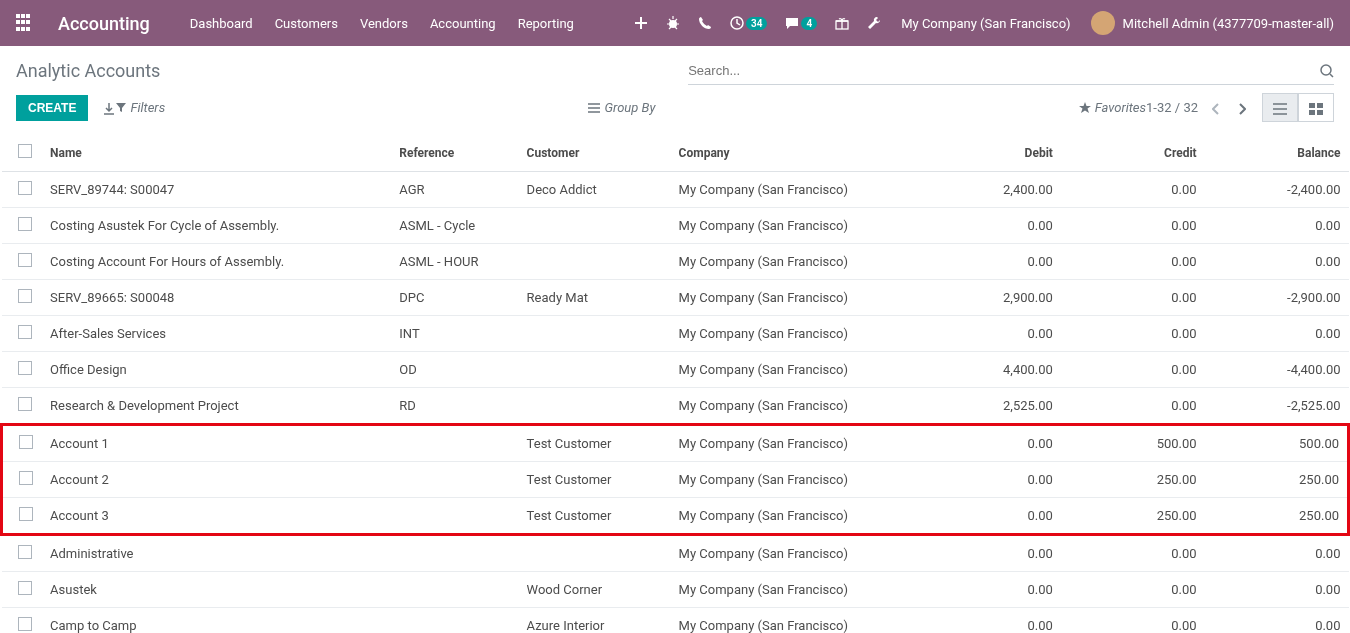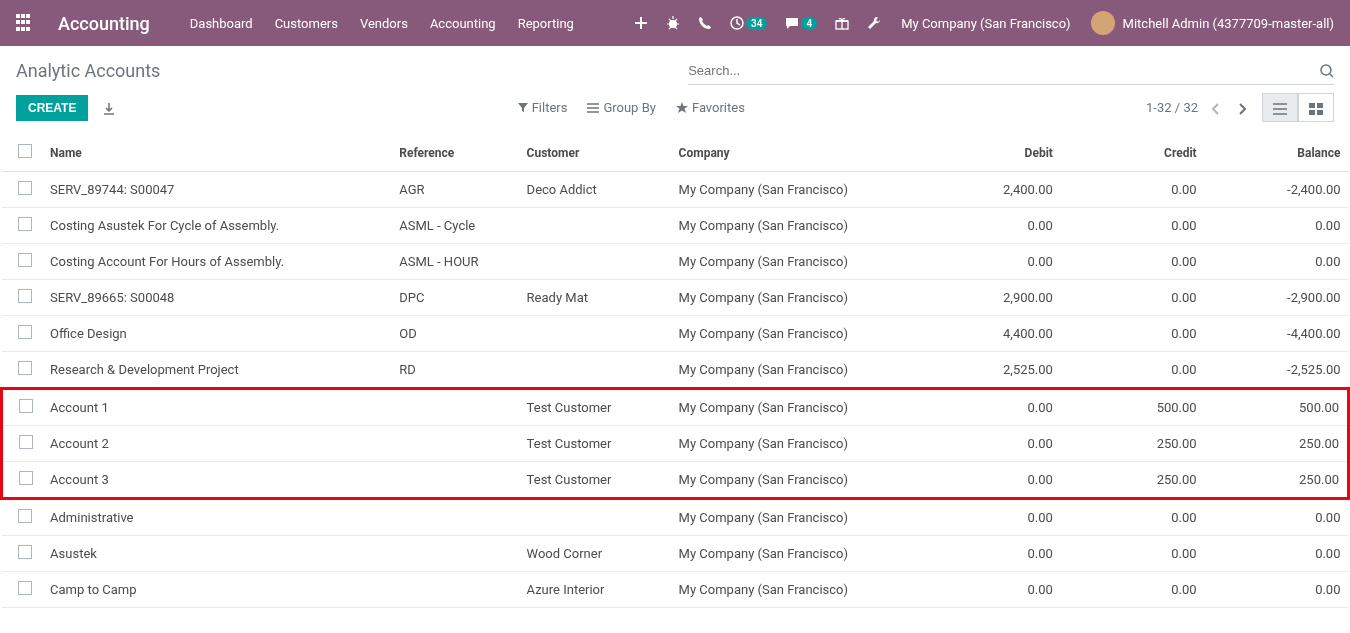--- a/index.html
+++ b/index.html
@@ -22,21 +22,21 @@
 .cp-top { display: flex; justify-content: space-between; align-items: center; }
 .breadcrumb { font-size: 18px; color: #6c757d; }
 .search-box { flex: 0 0 49%; border-bottom: 1px solid #ced4da; padding: 6px 0; display: flex; align-items: center; }
 .search-box input { border: none; outline: none; flex: 1; font-size: 13px; color: #ec4899; }
 .search-icon { color: #6c757d; font-size: 14px; }
 
 .cp-bottom { display: flex; justify-content: space-between; align-items: center; padding: 8px 0 12px 0; }
 .cp-left { display: flex; align-items: center; gap: 14px; }
 .btn-create { background: #00a09d; color: #fff; border: none; padding: 6px 12px; font-size: 12px; font-weight: 600; cursor: pointer; }
 .btn-import { color: #6c757d; cursor: pointer; font-size: 14px; }
-.cp-middle-wrap { flex: 1; display: flex; justify-content: center; }
+.cp-middle-wrap { flex: 1; display: flex; justify-content: space-between; font-style: italic; }
 .filter-btn { color: #6c757d; cursor: pointer; font-size: 13px; display: inline-flex; align-items: center; gap: 4px; }
 .cp-right { display: flex; align-items: center; gap: 12px; }
 .pager { color: #6c757d; font-size: 13px; display: flex; align-items: center; gap: 10px; }
 .pager-nav { color: #6c757d; cursor: pointer; font-size: 14px; padding: 4px; }
 .view-switch { display: flex; }
 .view-btn { padding: 6px 10px; cursor: pointer; color: #6c757d; border: 1px solid #ced4da; }
 .view-btn.active { background: #e9ecef; }
 
 table { width: 100%; border-collapse: collapse; }
 thead th { text-align: left; padding: 10px 8px; font-weight: 700; color: #4c4c4c; border-bottom: 1px solid #dee2e6; background: #fff; font-size: 12px; }
@@ -237,20 +237,30 @@
         <td>SERV_89665: S00048</td>
         <td>DPC</td>
         <td>Ready Mat</td>
         <td>My Company (San Francisco)</td>
         <td class="num">2,900.00</td>
         <td class="num">0.00</td>
         <td class="num">-2,900.00</td>
       </tr>
       <tr>
         <td><span class="checkbox"></span></td>
+        <td>After-Sales Services</td>
+        <td>INT</td>
+        <td></td>
+        <td>My Company (San Francisco)</td>
+        <td class="num">0.00</td>
+        <td class="num">0.00</td>
+        <td class="num">0.00</td>
+      </tr>
+      <tr>
+        <td><span class="checkbox"></span></td>
         <td>Office Design</td>
         <td>OD</td>
         <td></td>
         <td>My Company (San Francisco)</td>
         <td class="num">4,400.00</td>
         <td class="num">0.00</td>
         <td class="num">-4,400.00</td>
       </tr>
       <tr>
         <td><span class="checkbox"></span></td>

